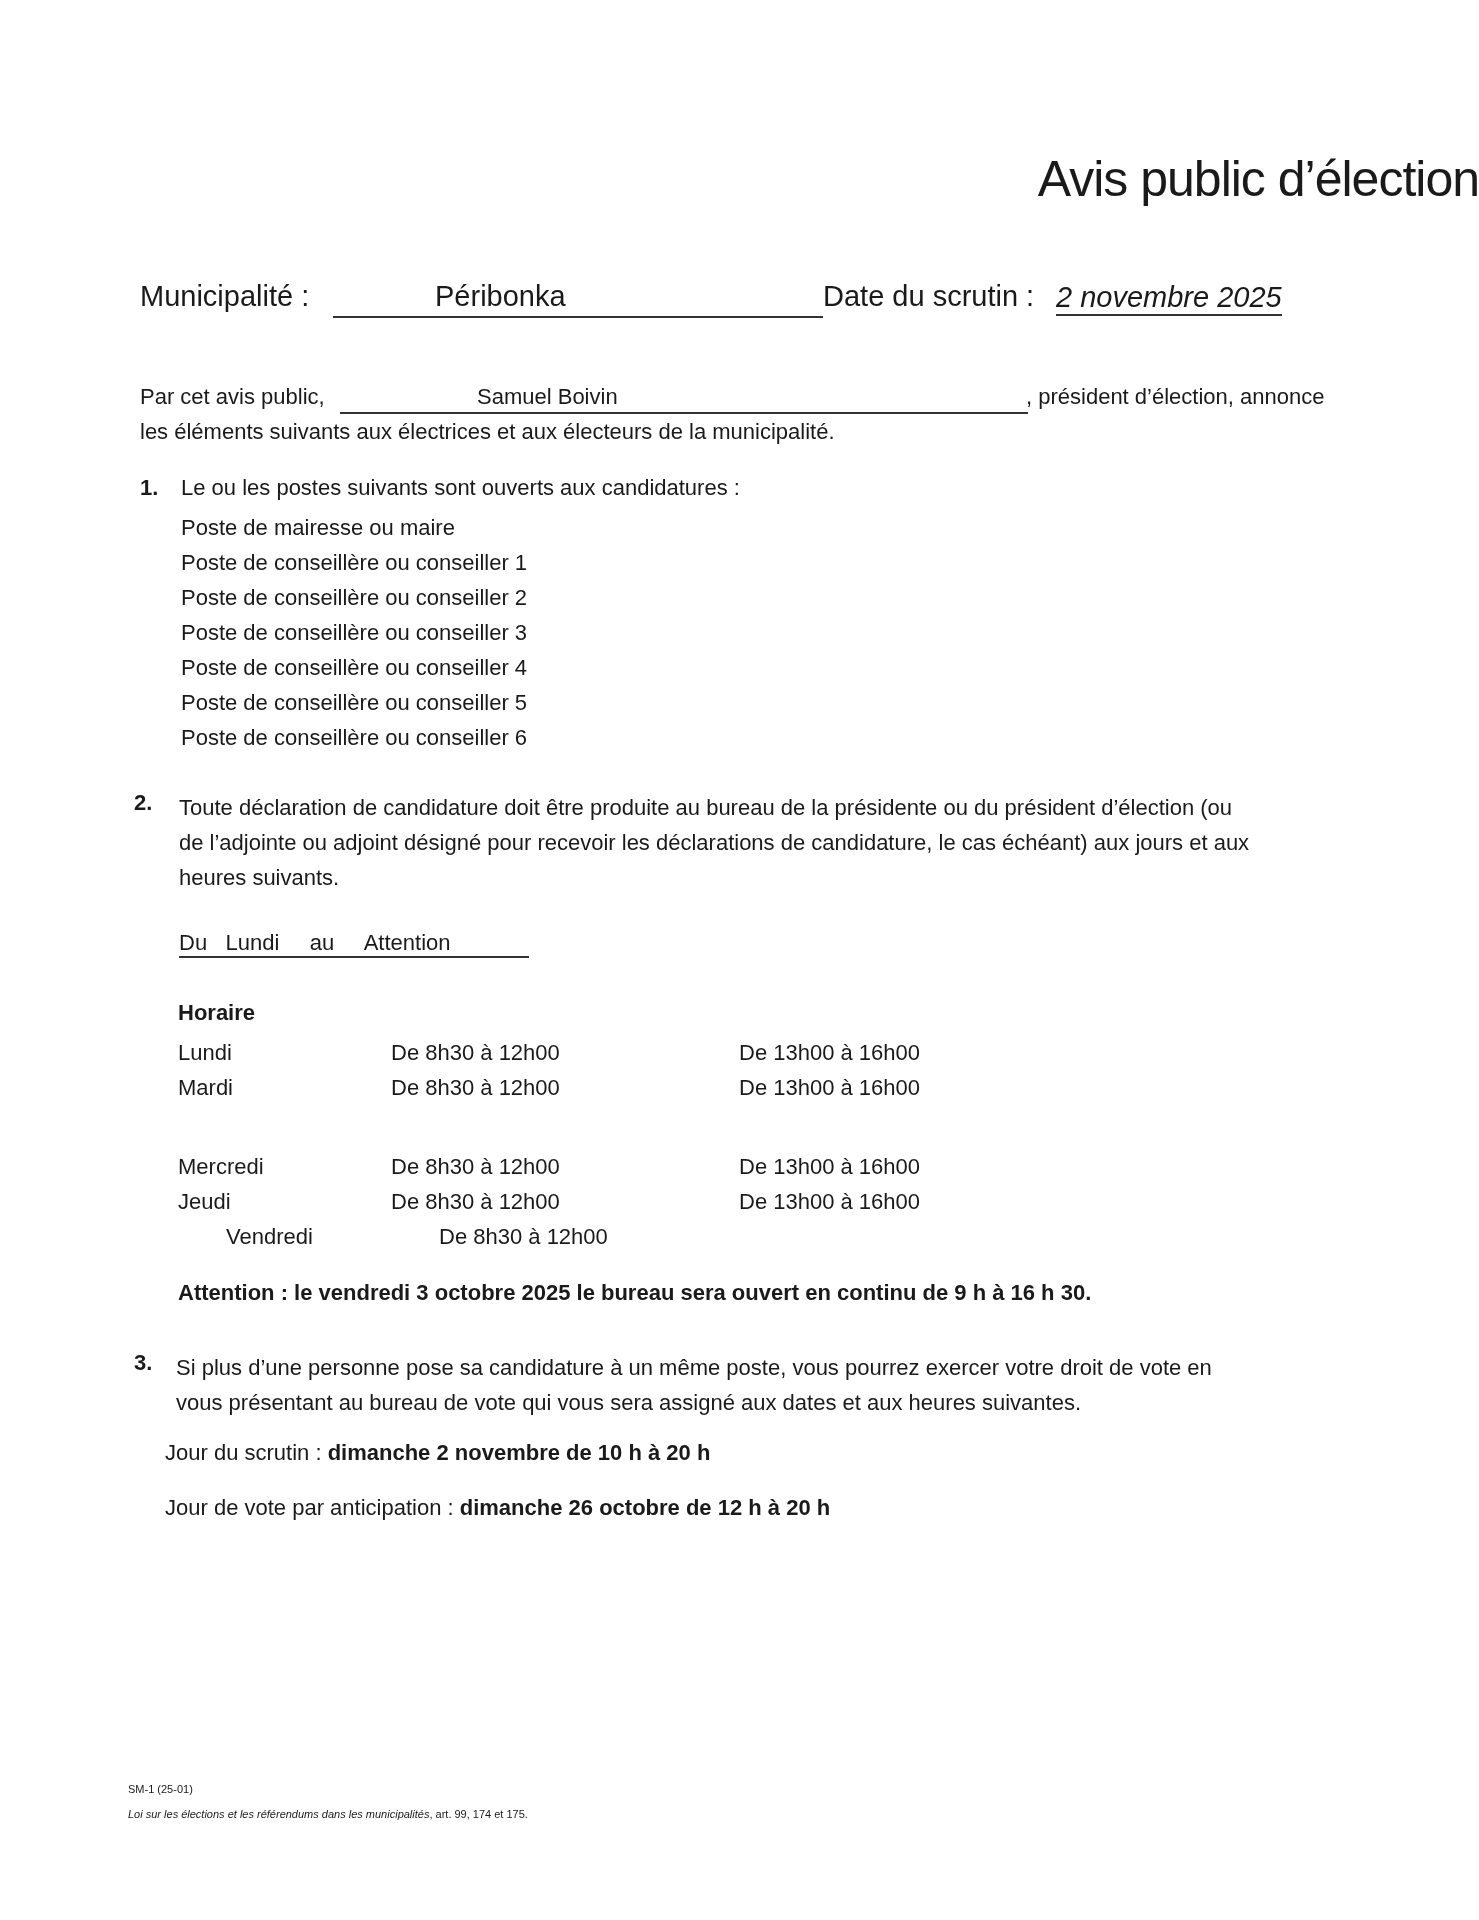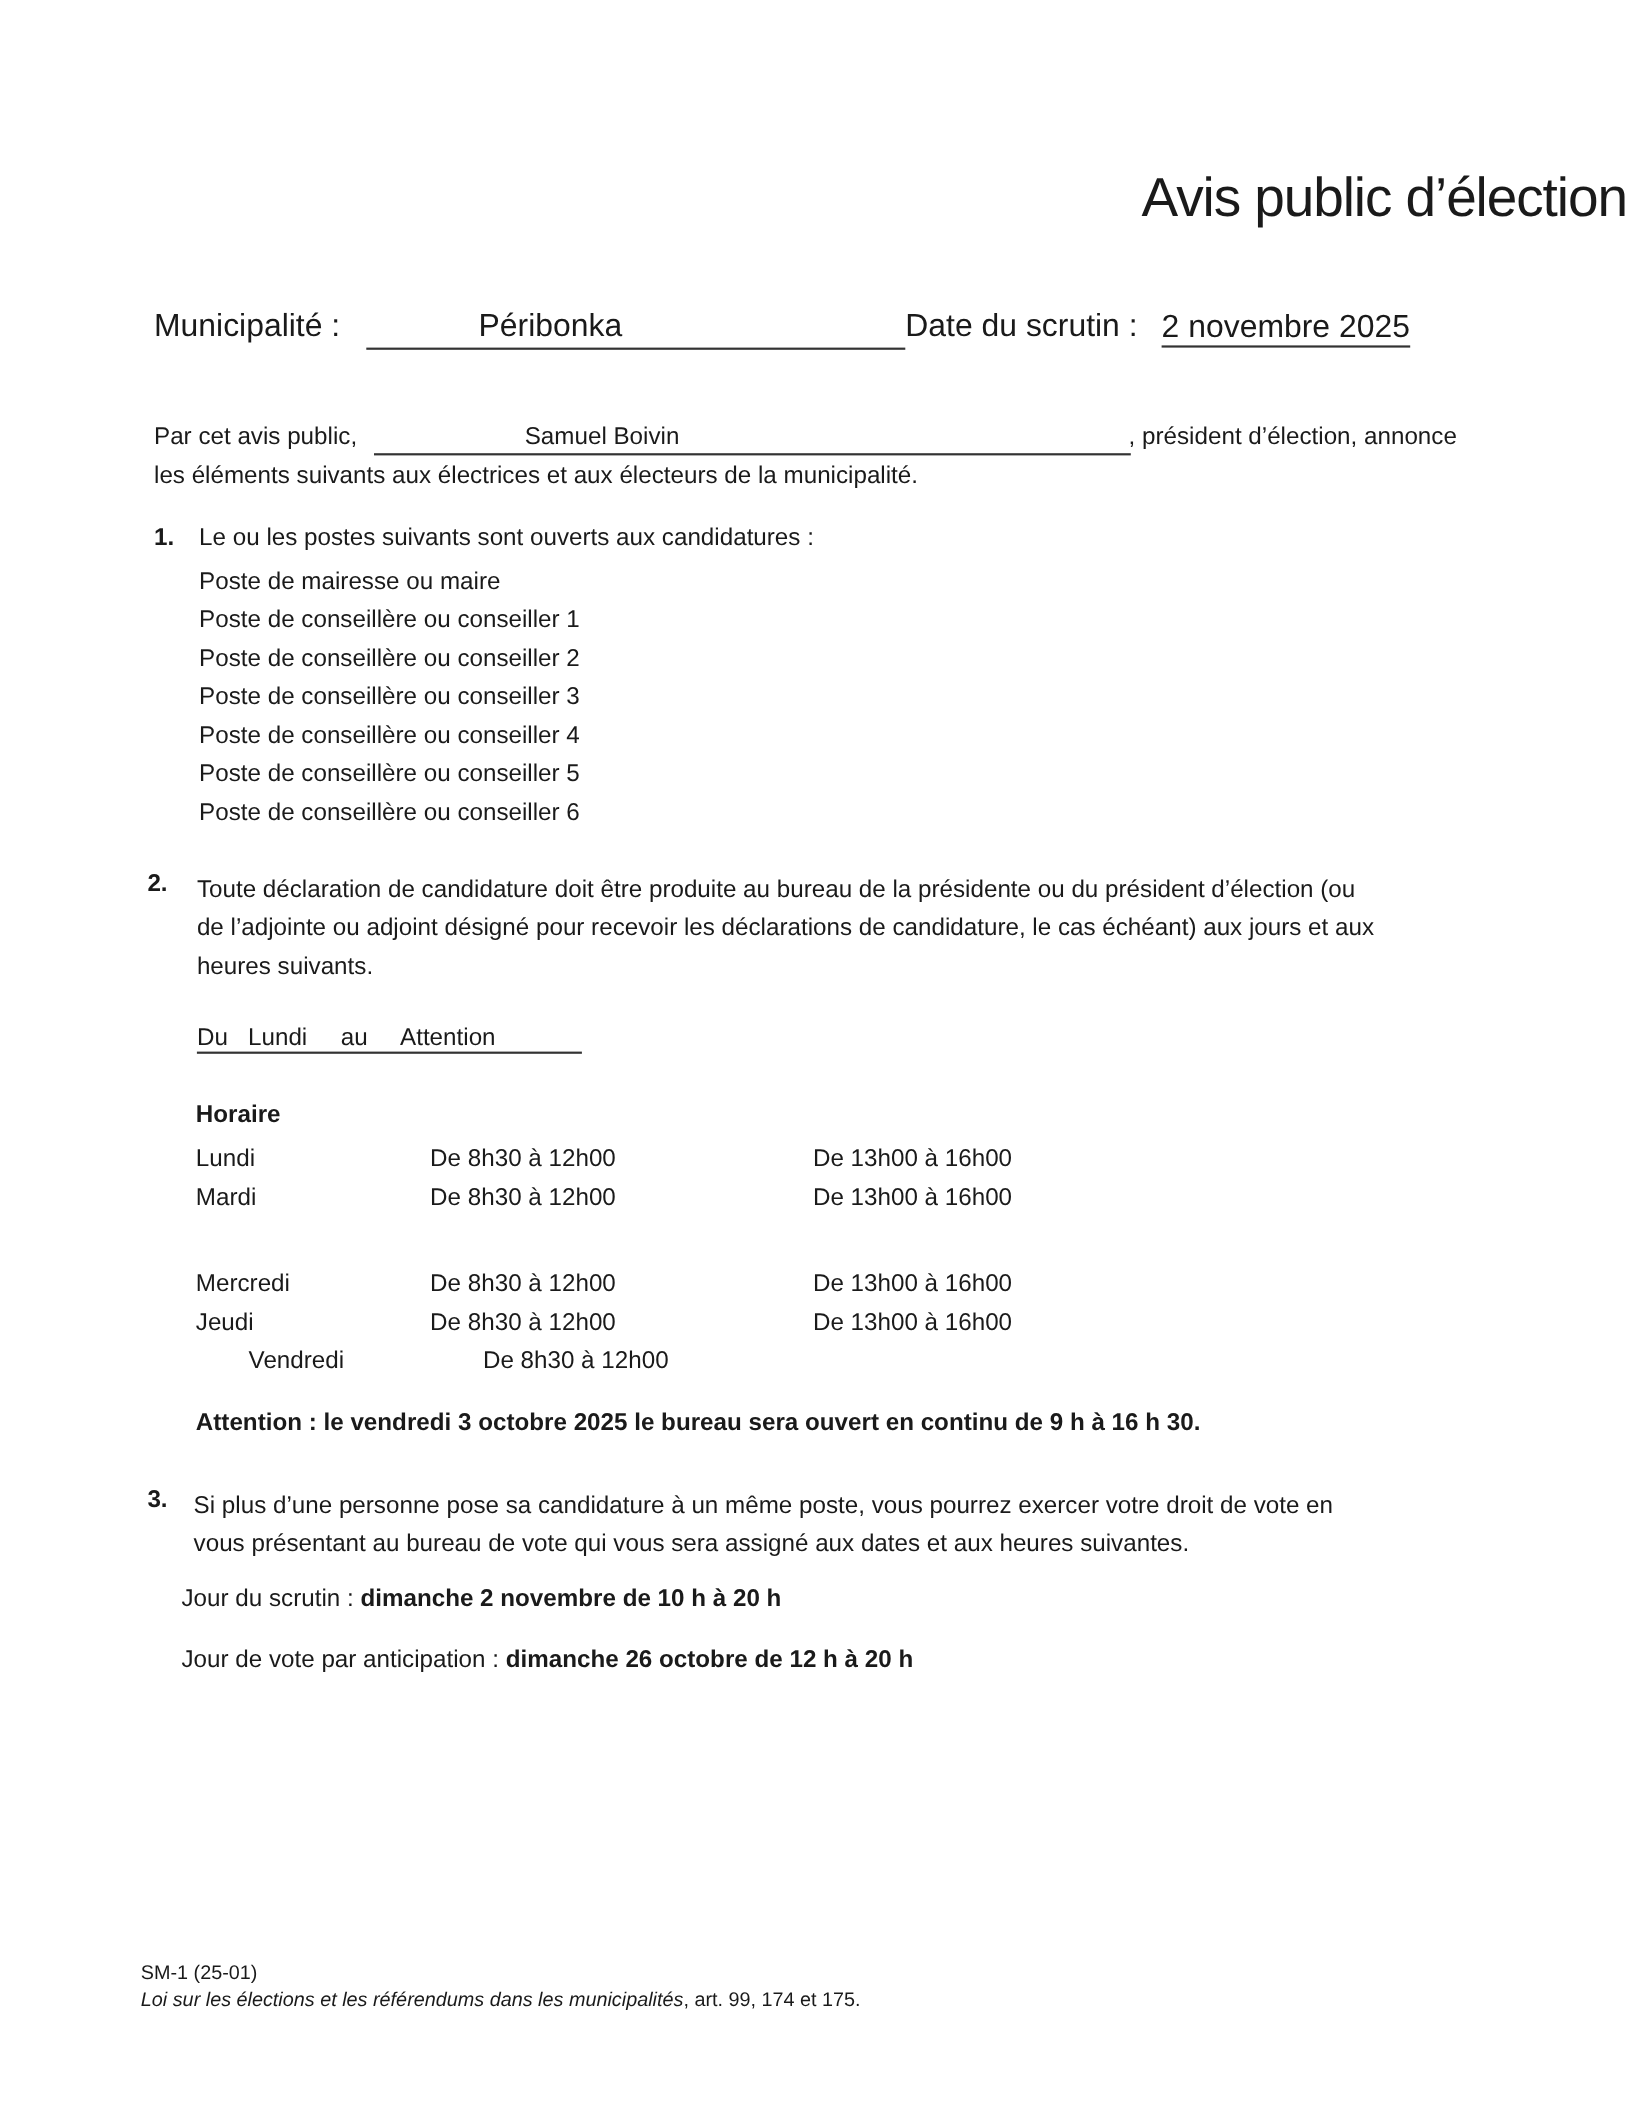--- a/index.html
+++ b/index.html
@@ -4,24 +4,24 @@
 <style>
   html, body { margin: 0; padding: 0; background: #ffffff; }
   body {
     width: 1479px; height: 1920px; position: relative; overflow: hidden;
     font-family: "Liberation Sans", "DejaVu Sans", sans-serif;
     color: #1a1a1a;
   }
   .abs { position: absolute; white-space: nowrap; }
   .title { left: 0; width: 1479px; top: 150px; text-align: right; font-size: 50px; letter-spacing: -1px; }
   .hdr { font-size: 29px; top: 280px; }
-  .uline { border-bottom: 2px solid #333; display: inline-block; }
+  .uline { border-bottom: 2px solid #333; display: inline-block; font-style: italic; }
   .body-text { font-size: 22px; }
   .bold { font-weight: bold; }
-  .footer { font-size: 18px; }
+  .footer { font-size: 11px; }
   .italic { font-style: italic; }
 </style>
 </head>
 <body>
 
 <div class="abs title">Avis public d’élection</div>
 
 <div class="abs hdr" style="left:140px;text-align:right;">Municipalité :</div>
 <div class="abs hdr" style="left:333px; width:490px; border-bottom:2px solid #333; height:36px;">
   <span style="position:absolute; left:102px; top:0;">Péribonka</span>

